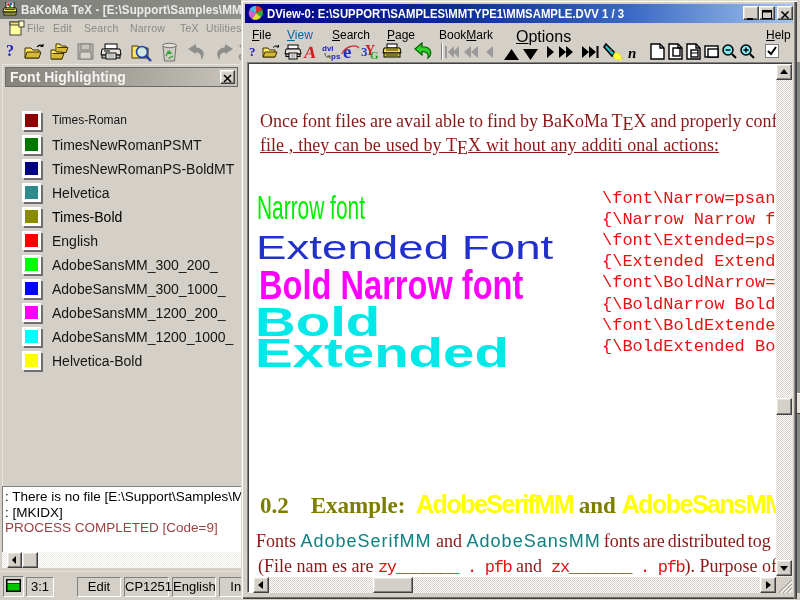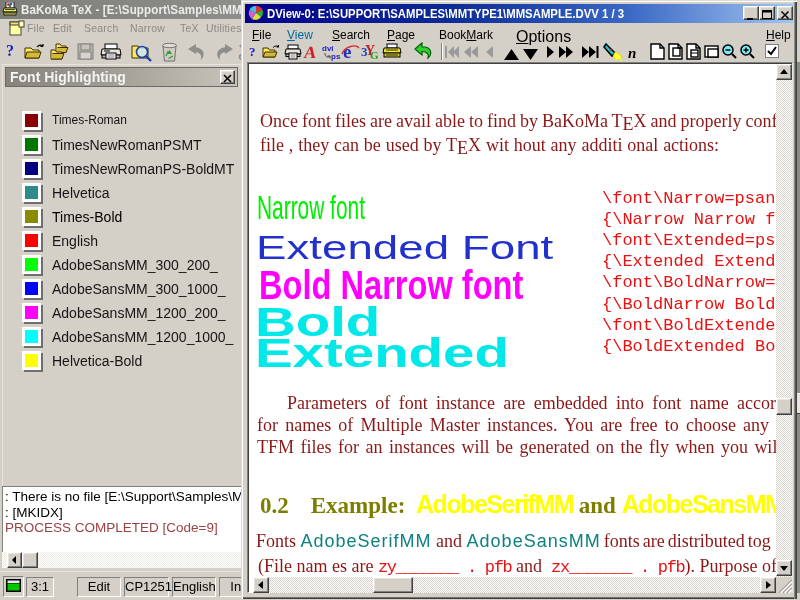--- a/index.html
+++ b/index.html
@@ -315,39 +315,36 @@
 </svg></div>
 <div class="abs" style="left:765px;top:44px;width:14px;height:14px;"><svg width="14" height="14" viewBox="0 0 14 14">
 <rect x="0.5" y="0.5" width="13" height="13" fill="#fff" stroke="#808080"></rect>
 <path d="M3 7 L6 10 L11 3" stroke="#000" stroke-width="2" fill="none"></path>
 </svg></div>
 
 <div class="abs" style="left:247px;top:62px;width:546px;height:531px;border:1px solid;border-color:#808080 #e8e4dc #e8e4dc #808080;box-shadow:inset 1px 1px 0 #404040;"></div>
 <div class="abs" style="left:249px;top:64px;width:527px;height:513px;background:#ffffff;overflow:hidden;">
 
 <div class="abs" style="left:11px;top:44.5px;font-size:18px;font-family:'Liberation Serif',serif;color:#8b1717;line-height:24.5px;white-space:pre;"><span style="word-spacing:-0.5px;">Once font files are avail able to find by BaKoMa T<span style="display:inline-block;transform:translateY(3px);">E</span>X and properly confi</span>
-<span style="word-spacing:0.35px;">file , they can be used by T<span style="display:inline-block;transform:translateY(3px);">E</span>X wit hout any additi onal actions:</span></div>
+<span style="word-spacing:0.35px;text-decoration:underline;">file , they can be used by T<span style="display:inline-block;transform:translateY(3px);">E</span>X wit hout any additi onal actions:</span></div>
 
 <div class="abs" style="left:8px;top:125px;font-size:33px;color:#00ee00;white-space:nowrap;transform:scale(0.633,1);transform-origin:0 0;">Narrow font</div>
 <div class="abs" style="left:6.5px;top:164.5px;font-size:33px;color:#2230cc;white-space:nowrap;transform:scale(1.385,1);transform-origin:0 0;">Extended Font</div>
 <div class="abs" style="left:10px;top:197.5px;font-size:41px;font-weight:bold;color:#ff00ff;white-space:nowrap;transform:scale(0.795,1);transform-origin:0 0;">Bold Narrow font</div>
 <div class="abs" style="left:6px;top:243px;font-size:40px;font-weight:bold;color:#00e8e8;white-space:nowrap;line-height:31px;transform:scale(1.41,1);transform-origin:0 0;">Bold<br>Extended</div>
 
 <div class="abs" style="left:353px;top:123.5px;font-size:17px;font-family:'Liberation Mono',monospace;color:#e81010;line-height:21.2px;white-space:pre;">\font\Narrow=psansmm
 {\Narrow Narrow font
 \font\Extended=psans
 {\Extended Extended
 \font\BoldNarrow=psa
 {\BoldNarrow Bold Na
 \font\BoldExtended=p
 {\BoldExtended Bold</div>
 
-<div class="abs" style="left:8px;top:327.5px;font-size:18px;font-family:'Liberation Serif',serif;color:#8b1717;line-height:22.1px;white-space:pre;"><span style="word-spacing:3.85px;"><span style="display:inline-block;width:30px;"></span>Parameters of font instance are embedded into font name accor</span>
-<span style="word-spacing:2.7px;">for names of Multiple Master instances. You are free to choose any</span>
-<span style="word-spacing:2px;">TFM files for an instances will be generated on the fly when you wil</span></div>
 
 <div class="abs" style="left:11px;top:425.5px;font-size:23px;font-weight:bold;font-family:'Liberation Serif',serif;color:#7d7d00;white-space:nowrap;">0.2<span style="display:inline-block;width:22px;"></span>Example: <span style="font-family:'Liberation Sans',sans-serif;font-size:25px;color:#ffff00;letter-spacing:-1.5px;margin-left:5px;">AdobeSerifMM</span> and <span style="font-family:'Liberation Sans',sans-serif;font-size:25px;color:#ffff00;letter-spacing:-1.5px;">AdobeSansMM</span></div>
 
 <div class="abs" style="left:7px;top:466.5px;font-size:18px;font-family:'Liberation Serif',serif;color:#8b1717;white-space:pre;">Fonts <span style="font-family:'Liberation Sans',sans-serif;color:#0f8080;letter-spacing:1px;">AdobeSerifMM</span> and <span style="font-family:'Liberation Sans',sans-serif;color:#0f8080;letter-spacing:1px;">AdobeSansMM</span><span style="word-spacing:-1.5px;"> fonts are distributed tog</span></div>
 <div class="abs" style="left:9px;top:492px;font-size:18px;font-family:'Liberation Serif',serif;color:#8b1717;white-space:pre;">(File nam es are <span style="font-family:'Liberation Mono',monospace;font-size:17px;color:#e81010;letter-spacing:-1.3px;">zy_______ . pfb</span> and  <span style="font-family:'Liberation Mono',monospace;font-size:17px;color:#e81010;letter-spacing:-1.3px;">zx_______ . pfb</span>). Purpose of</div>
 
 </div>
 
 <div class="abs dither" style="left:776px;top:64px;width:16px;height:513px;"></div>
 <div class="abs raised" style="left:776px;top:64px;width:16px;height:16px;"><svg width="14" height="14" viewBox="0 0 14 14">

